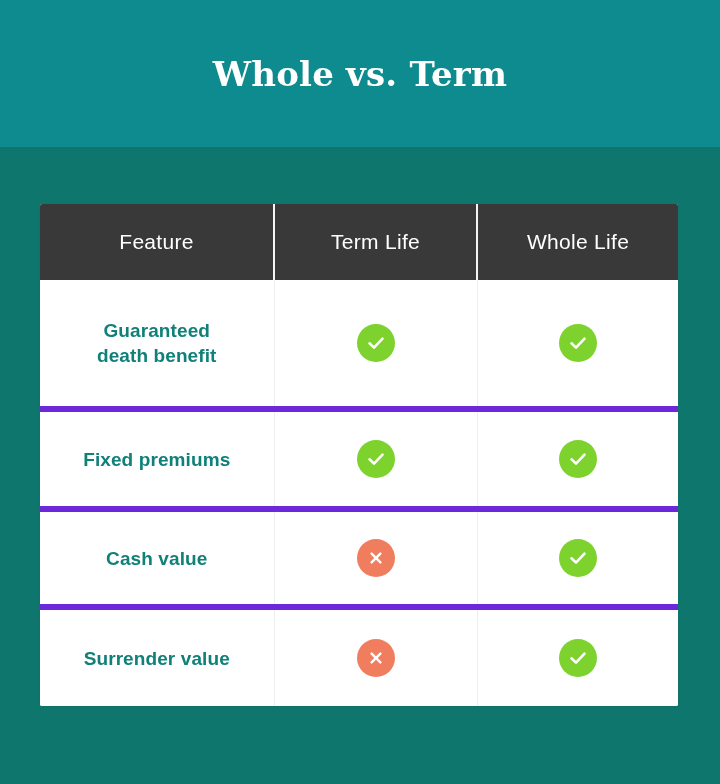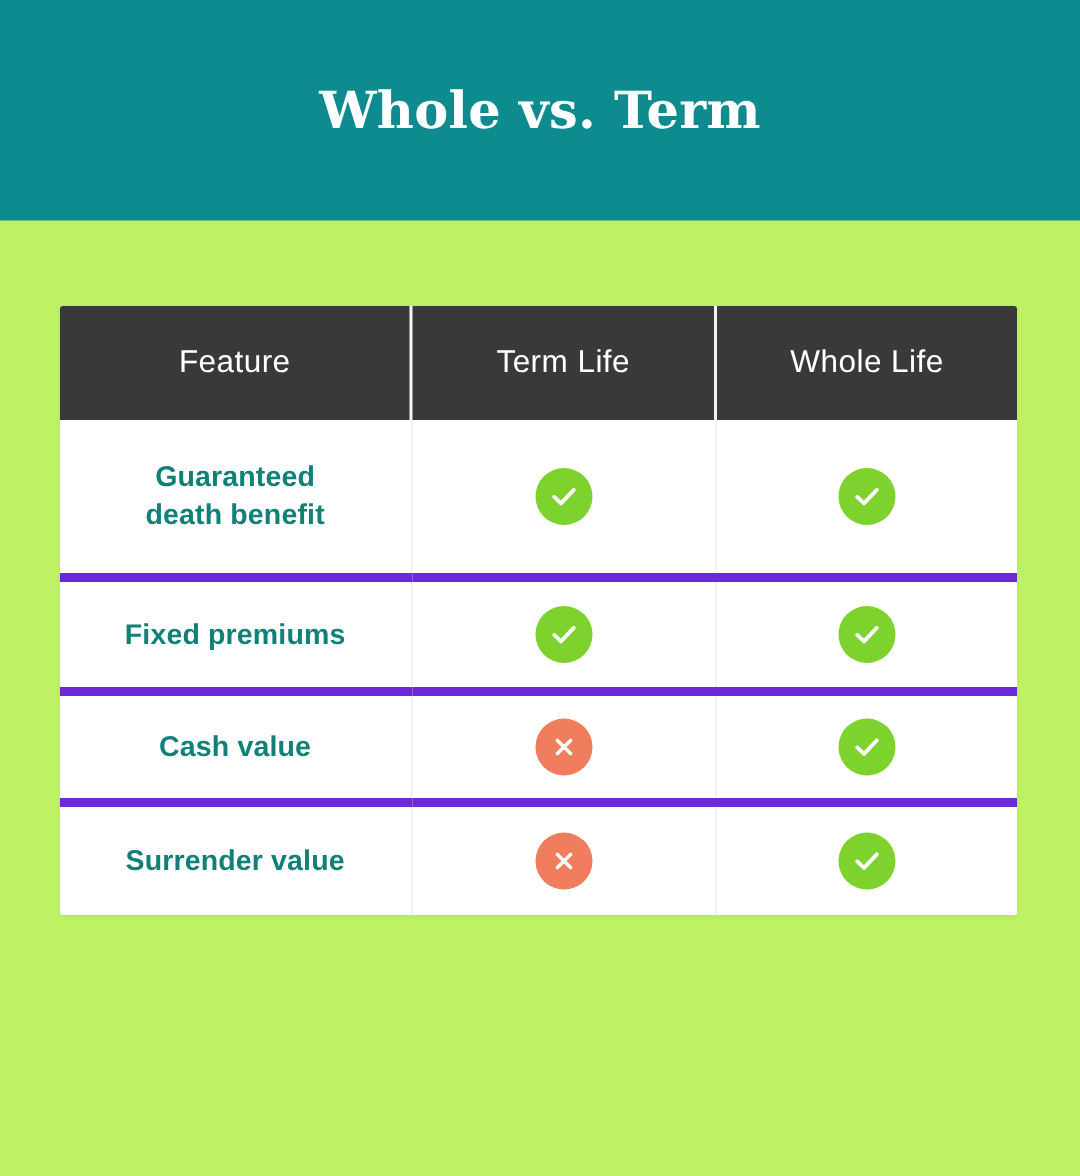--- a/index.html
+++ b/index.html
@@ -11,21 +11,21 @@
     height: 784px;
     background: #f1f5f7;
     font-family: "Liberation Sans", sans-serif;
     overflow: hidden;
   }
 
   .page {
     position: relative;
     width: 720px;
     height: 784px;
-    background: #bef264;
+    background: #0f766e;
   }
 
   
   .banner {
     position: absolute;
     left: 0;
     top: 0;
     width: 720px;
     height: 147px;
     background: #0d8b8f;
@@ -93,21 +93,21 @@
   }
   .table tbody td:last-child { border-right: none; }
   .table tbody tr:first-child td { border-top: none; }
 
   .feature-cell {
     color: #108079;
     font-size: 19px;
     font-weight: bold;
     line-height: 25px;
     letter-spacing: 0.1px;
-    padding: 0 26px !important;
+    padding: 12px 26px !important;
   }
 
   .row-1 td { height: 102px; }
   .row-2 td { height: 70px; }
   .row-3 td { height: 68px; }
   .row-4 td { height: 122px; }
   .row-5 td { height: 72px; }
 
   
   .icon-badge {

